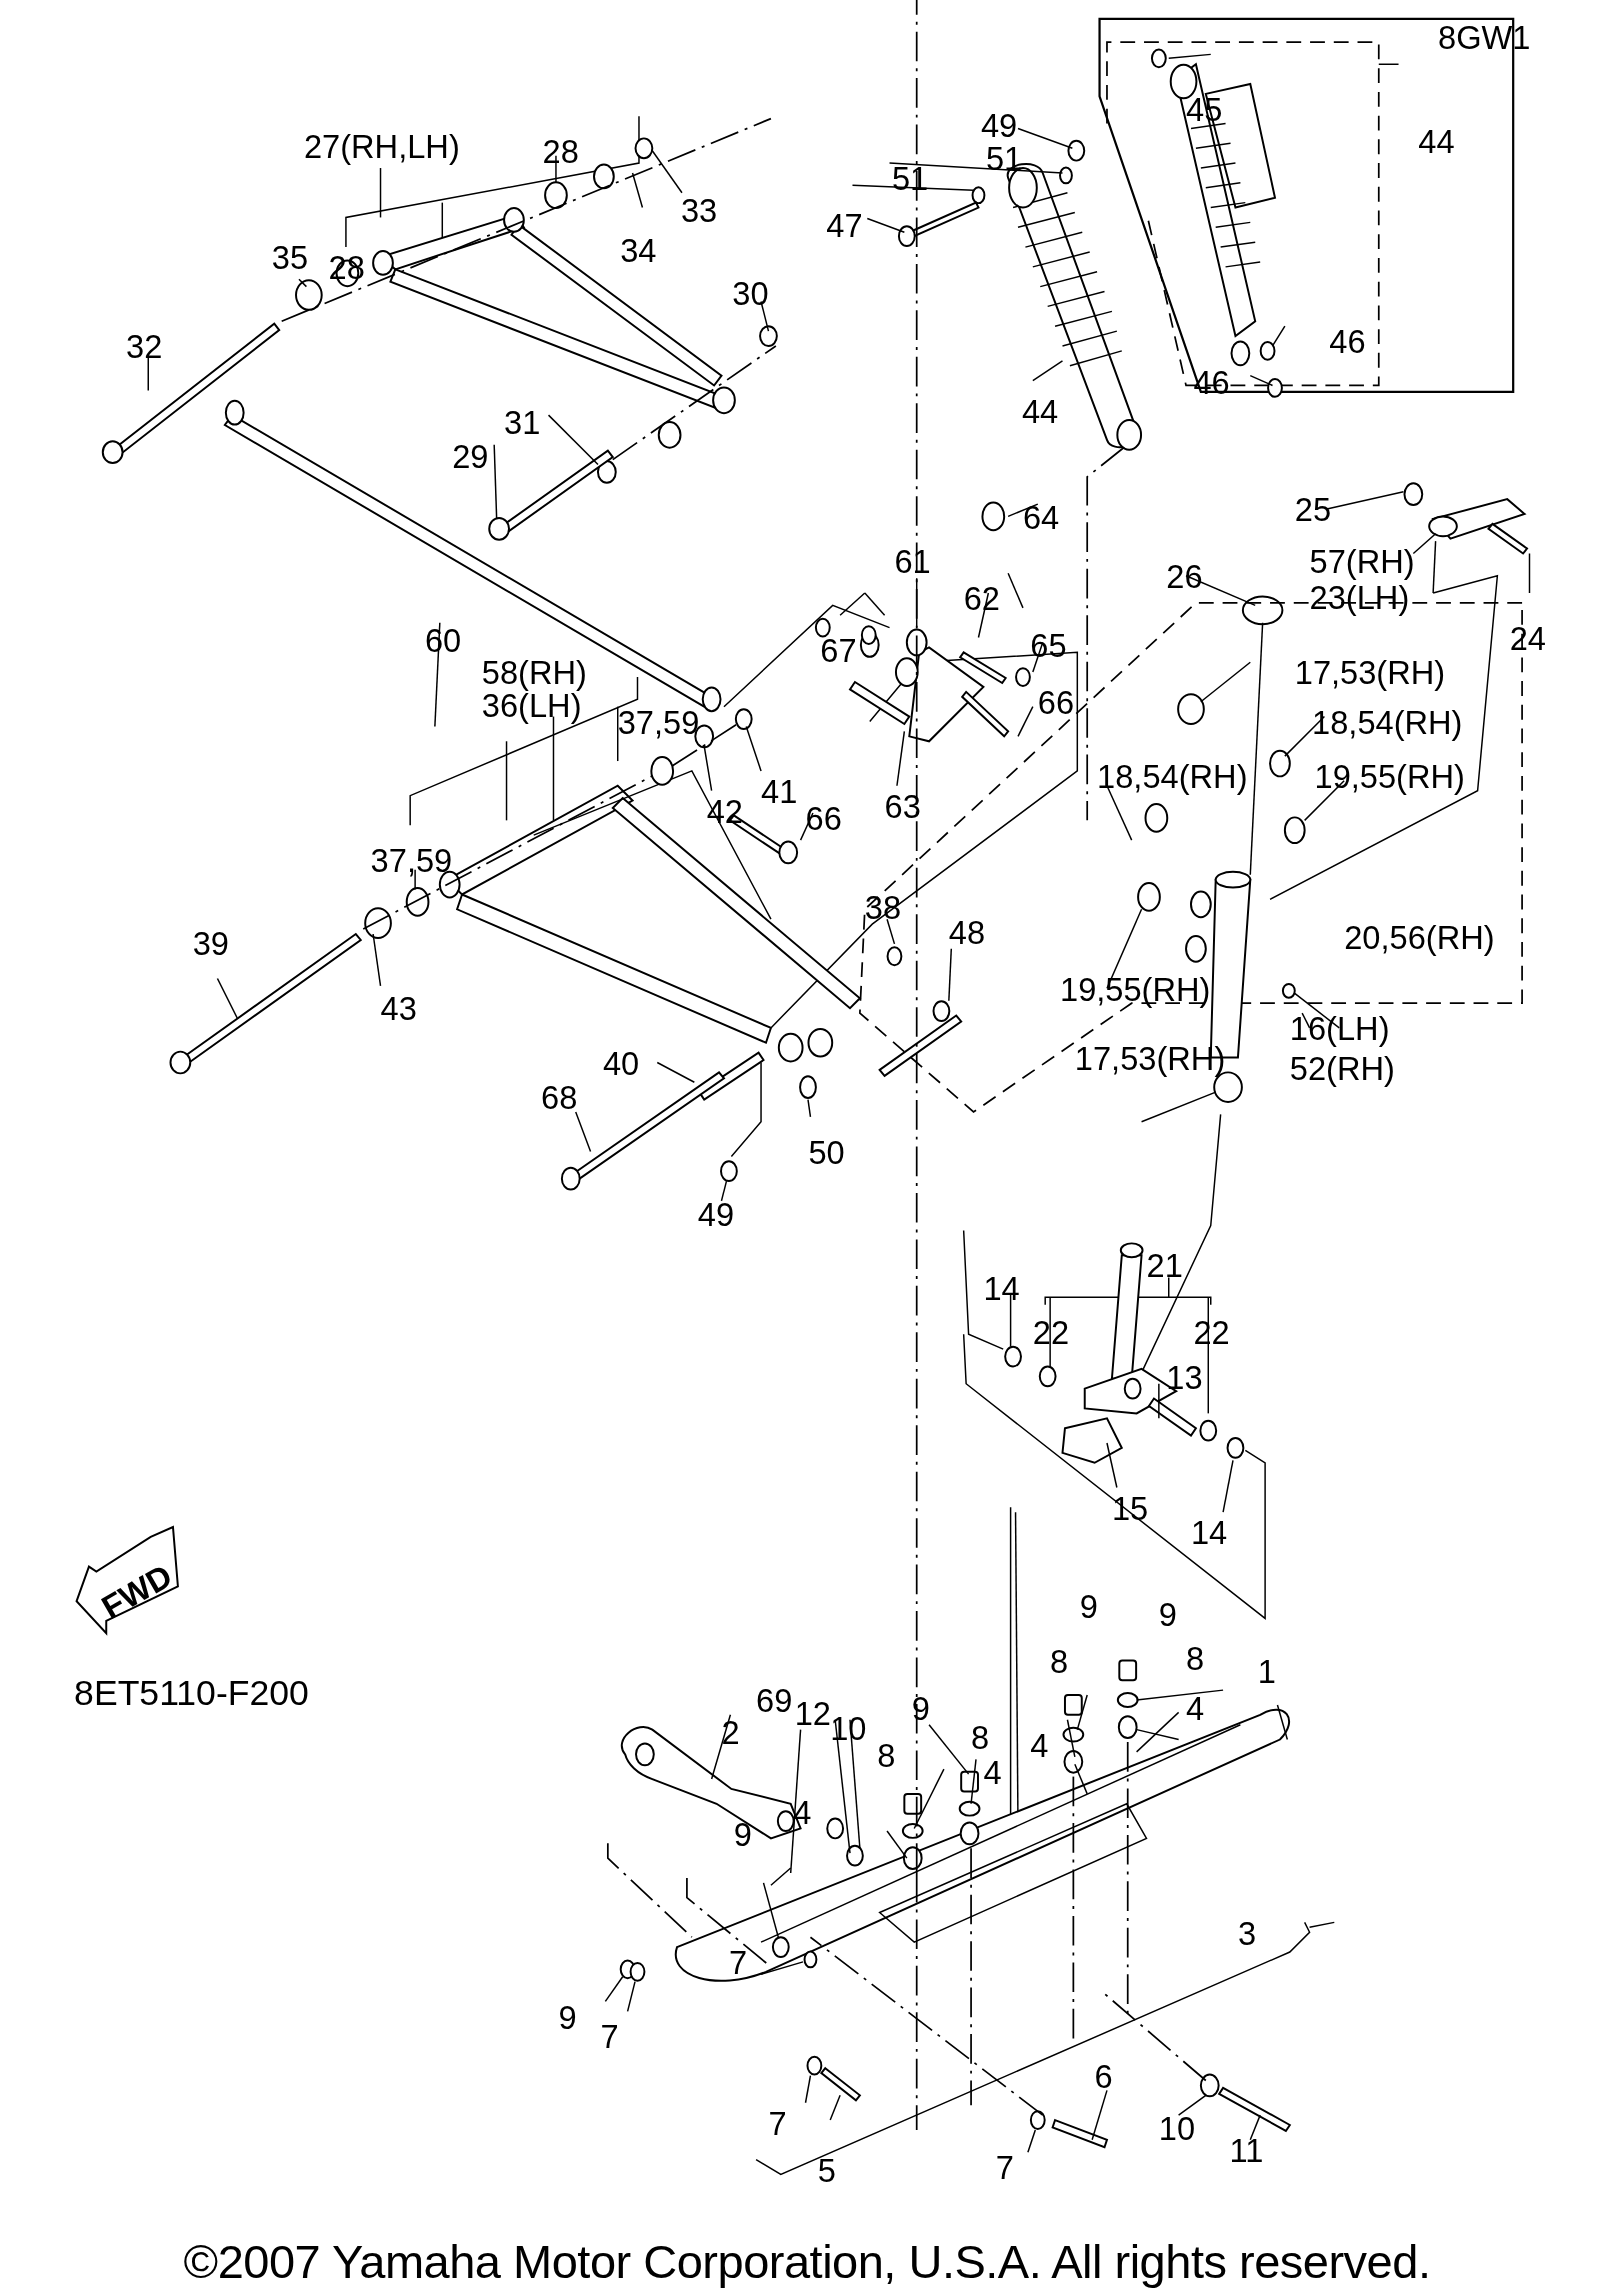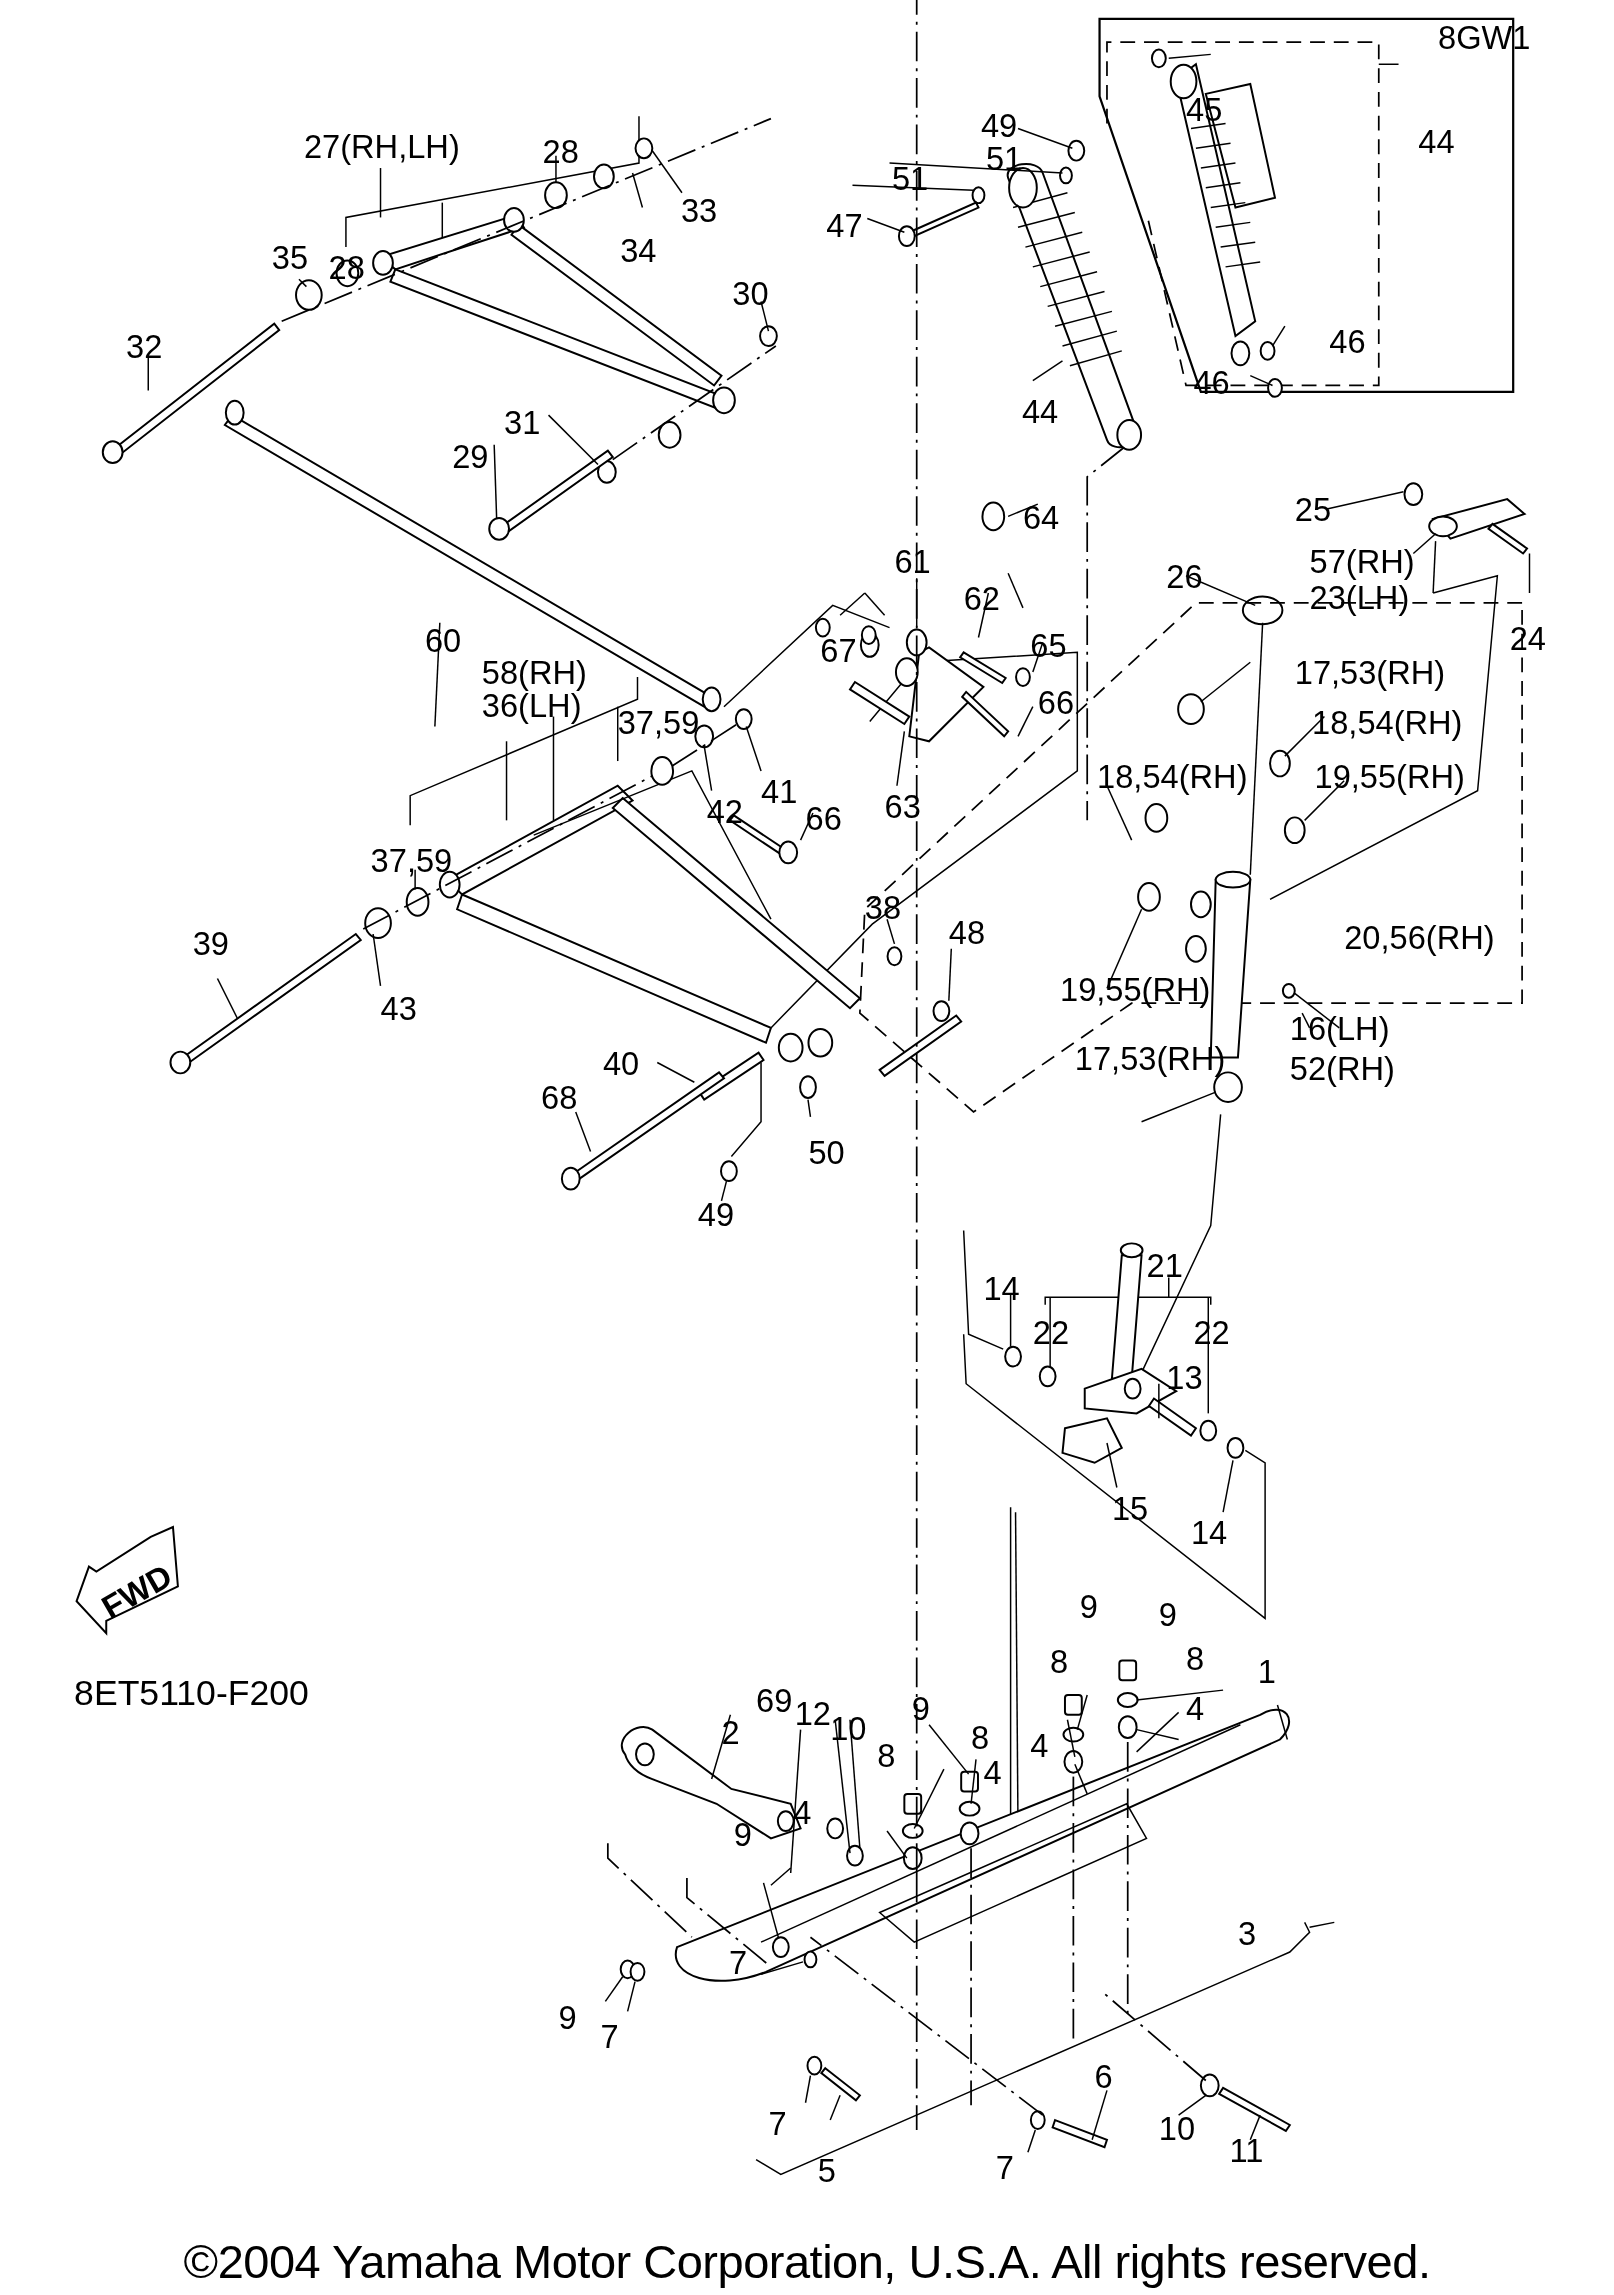--- a/index.html
+++ b/index.html
@@ -438,14 +438,14 @@
     <text class="lbl" x="2215" y="4225">6</text>
     <text class="lbl" x="2015" y="4410">7</text>
     <text class="lbl" x="1655" y="4415">5</text>
     <text class="lbl" x="1555" y="4320">7</text>
   </g>
 
   <text class="lbl" x="2910" y="100">8GW1</text>
   <text class="lbl-lg" x="150" y="3450">8ET5110-F200</text>
 </svg>
 
-<div id="copyright">©2004 Yamaha Motor Corporation, U.S.A. All rights reserved.</div>
+<div id="copyright">©2007 Yamaha Motor Corporation, U.S.A. All rights reserved.</div>
 
 
 </body></html>

